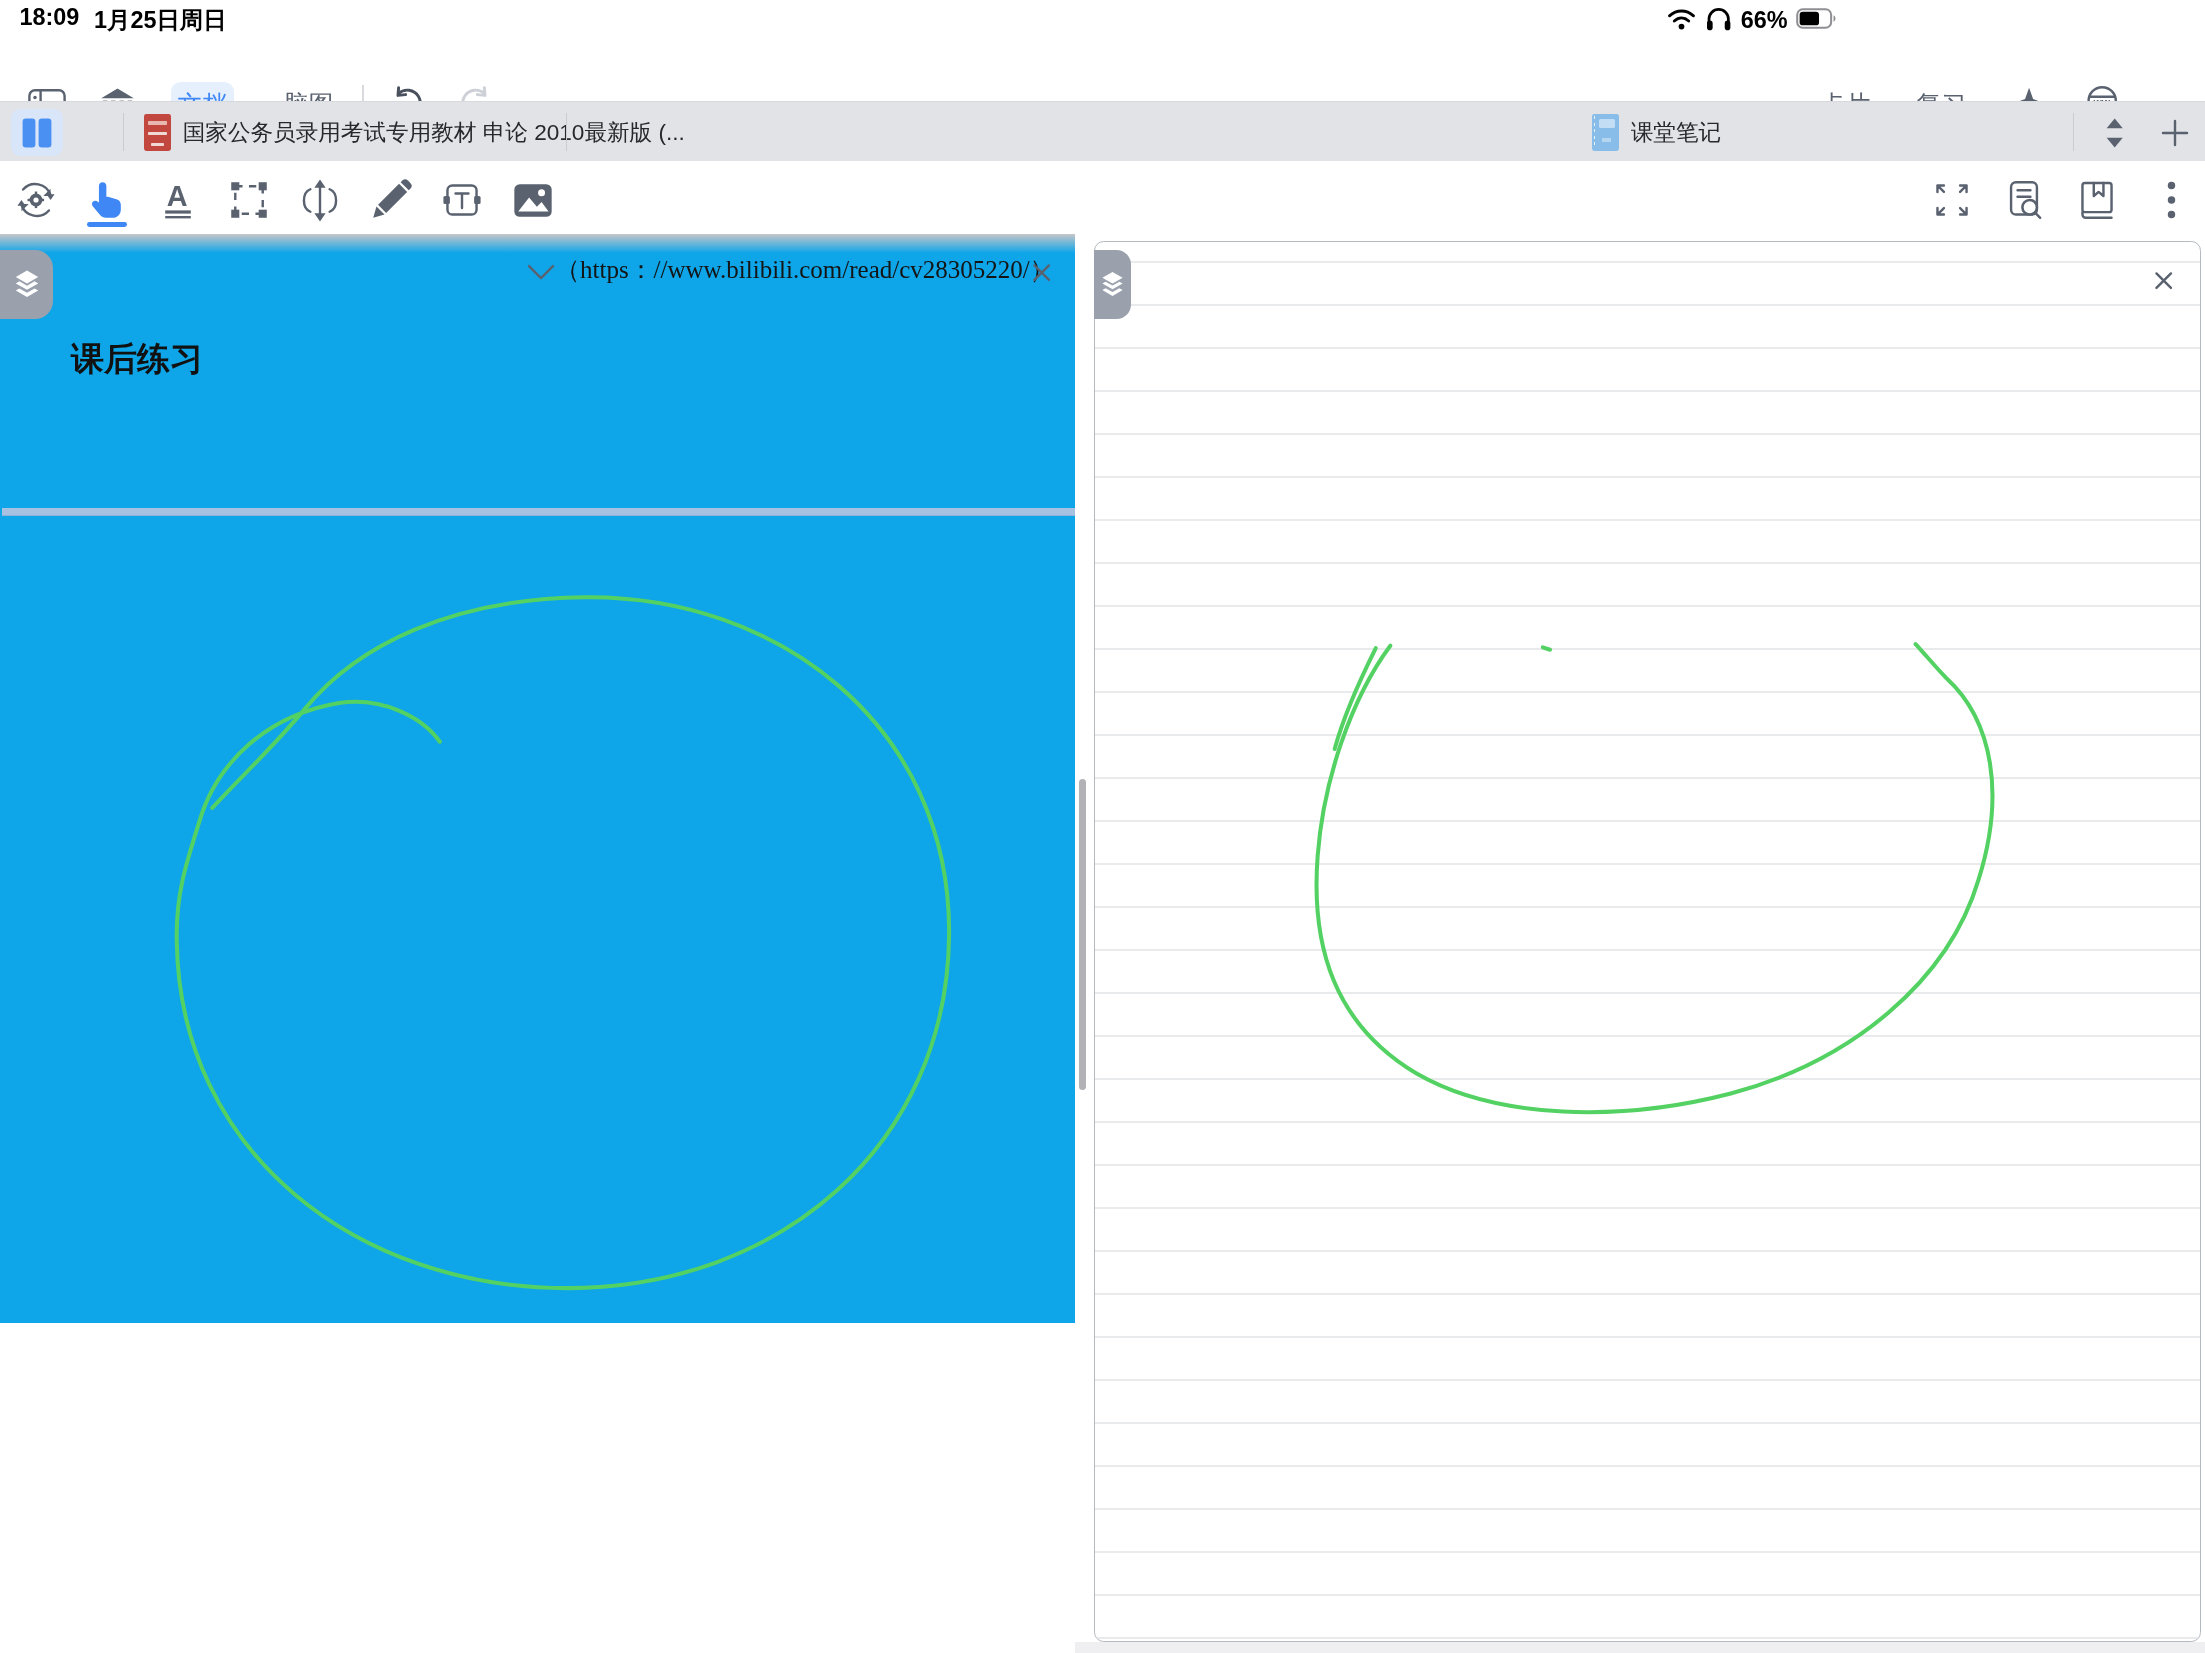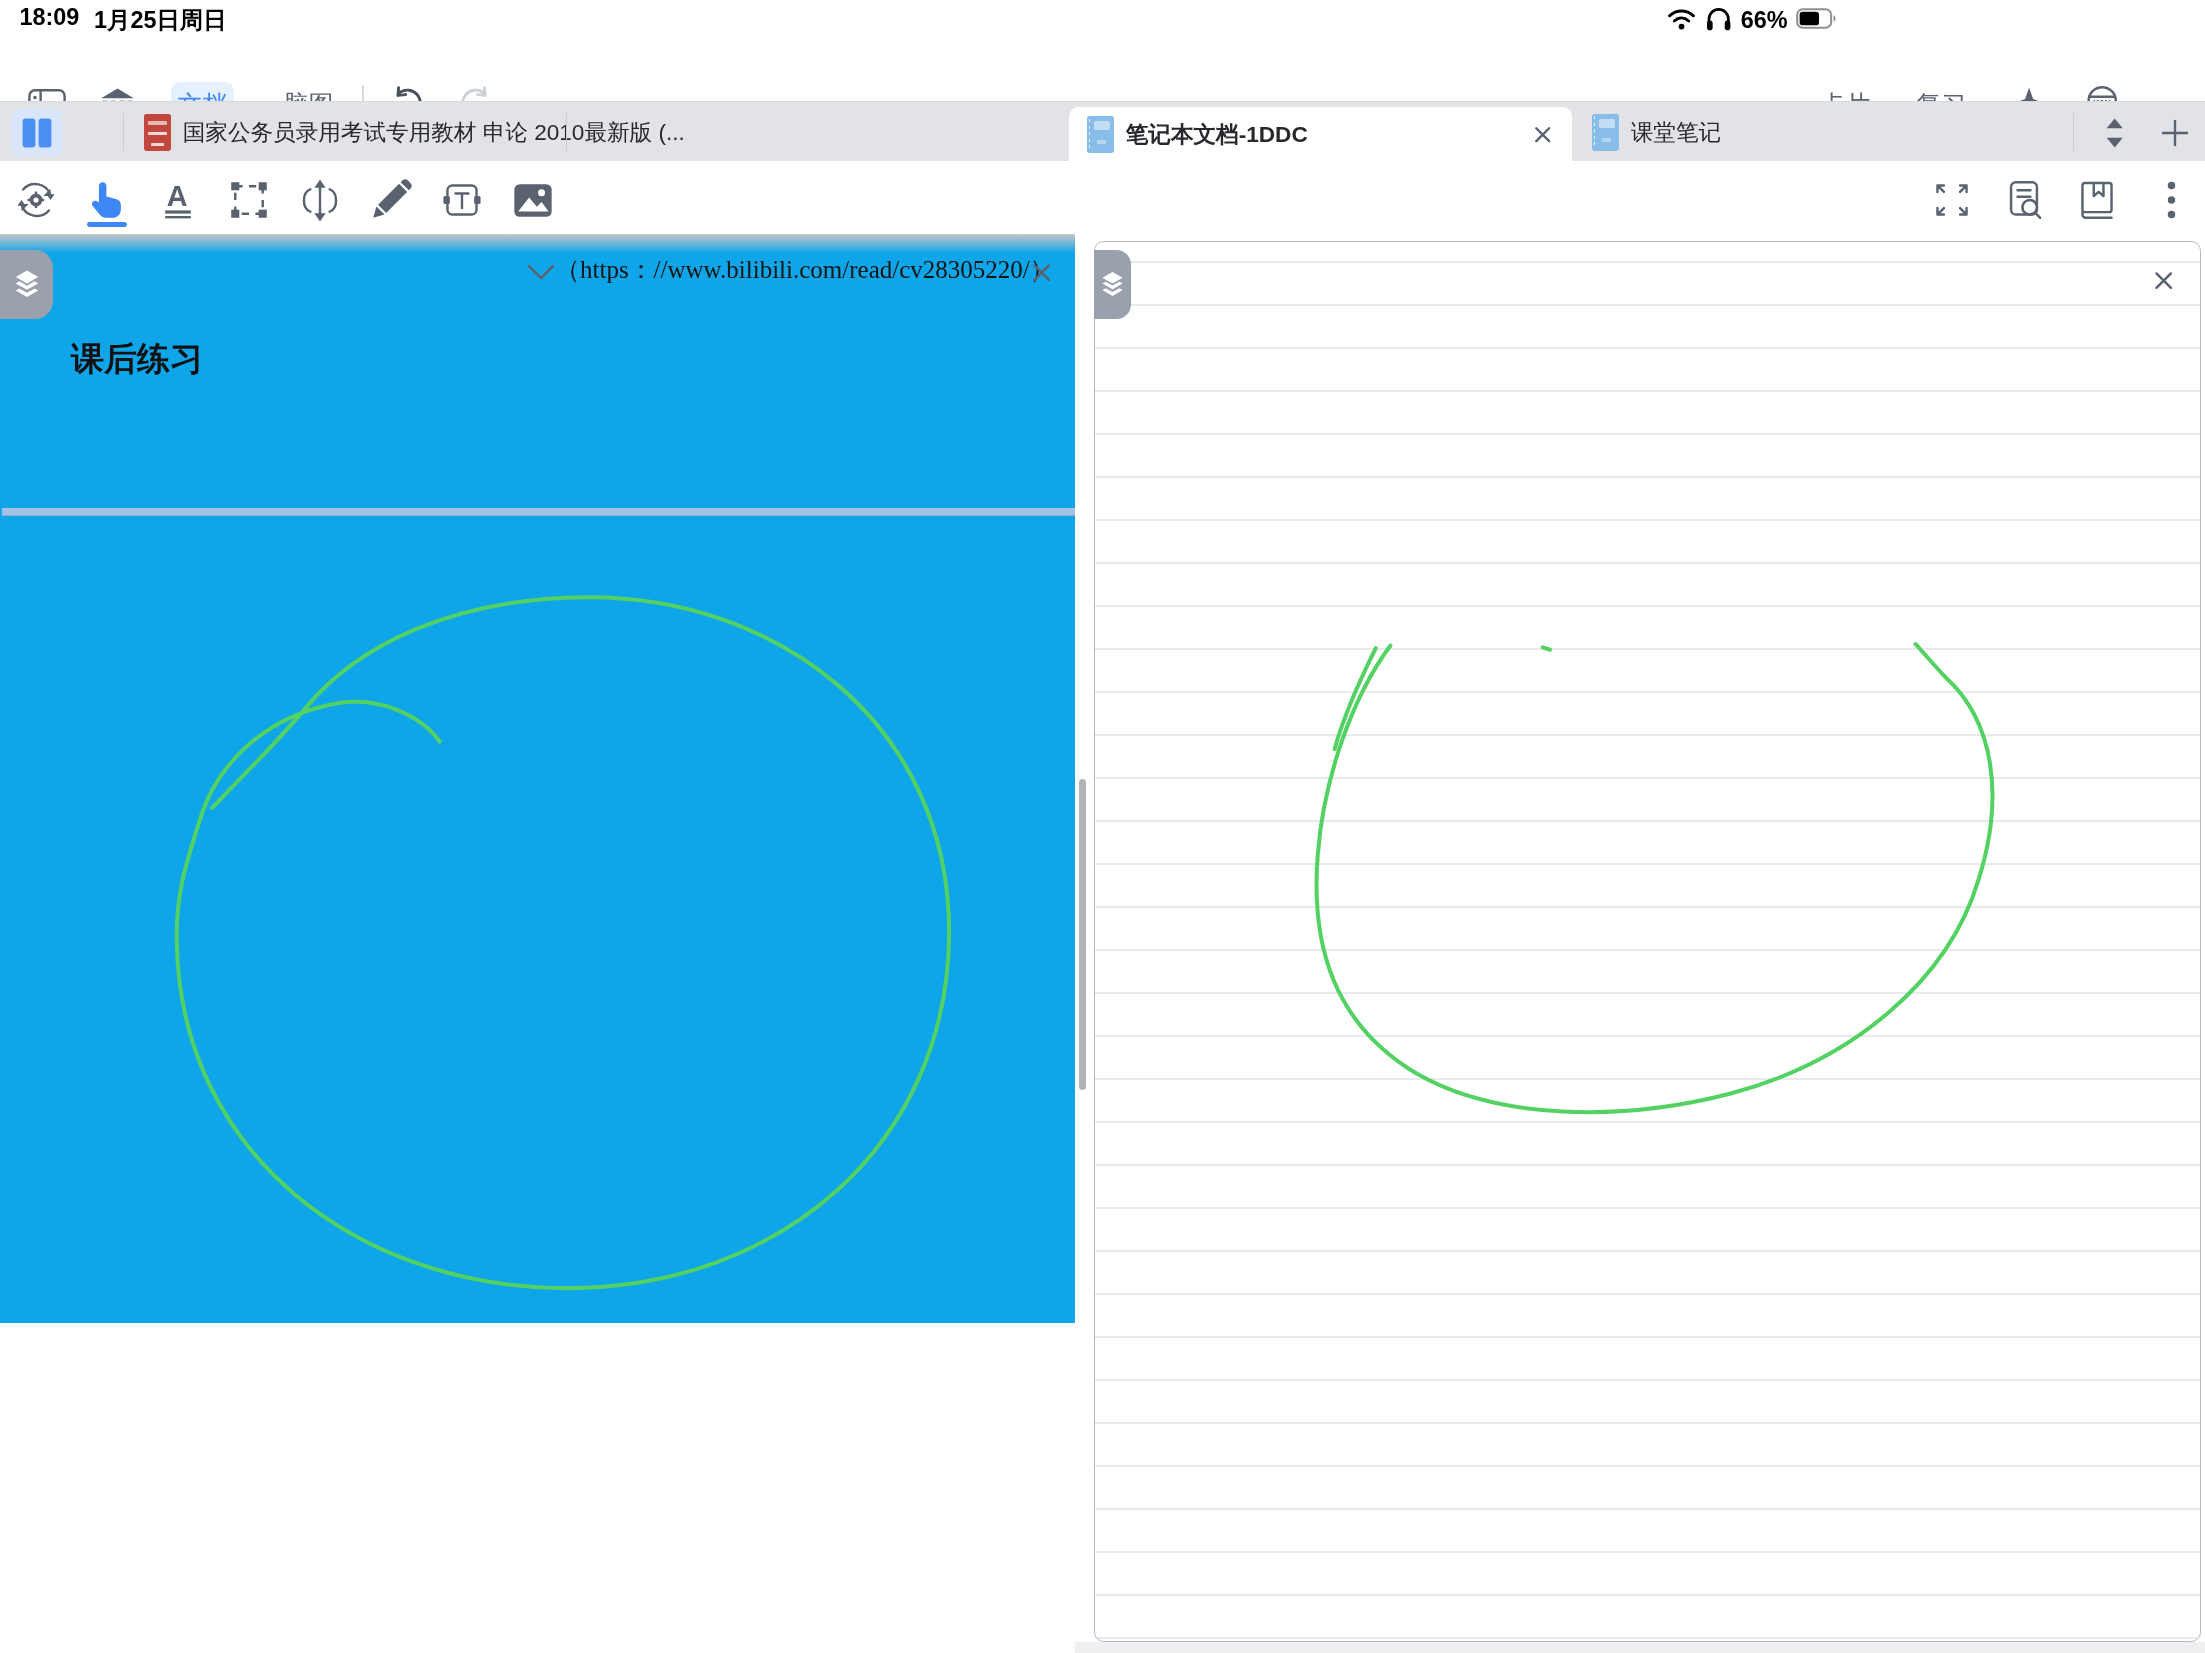--- a/index.html
+++ b/index.html
@@ -205,33 +205,20 @@
       <span class="thumb thumb-red">
         <i style="top:6.5px;height:4.8px;background:#e8b7af;"></i>
           <i style="top:18px;"></i>
           <i style="top:29px;left:7.3px;right:7.3px;"></i>
       </span>
       <span class="tab-label" style="max-width:856px;">国家公务员录用考试专用教材 申论 2010最新版 (...</span>
     </div>
     <div class="tab-sep" style="left:566px;"></div>
 
 
-    <div id="tab-active" class="tab">
-      <span class="thumb thumb-note">
-        <span class="sp"></span>
-          <span class="t1"></span>
-          <span class="t2"></span>
-      </span>
-      <span class="tab-label" style="max-width:339px;">笔记本文档-1DDC</span>
-      <span class="btn" style="position:absolute;right:14.5px;top:13px;width:29px;height:29px;">
-        <svg class="close-x" viewBox="0 0 34 34">
-            <path d="M9 9 L25 25 M25 9 L9 25" class="ic" stroke-width="3.4"></path>
-          </svg>
-      </span>
-    </div>
 
     <div class="tab" style="left:1574px;width:497px;">
       <span class="thumb thumb-note">
         <span class="sp"></span>
           <span class="t1"></span>
           <span class="t2"></span>
       </span>
       <span class="tab-label">课堂笔记</span>
     </div>
     <div class="tab-sep" style="left:2073px;"></div>

